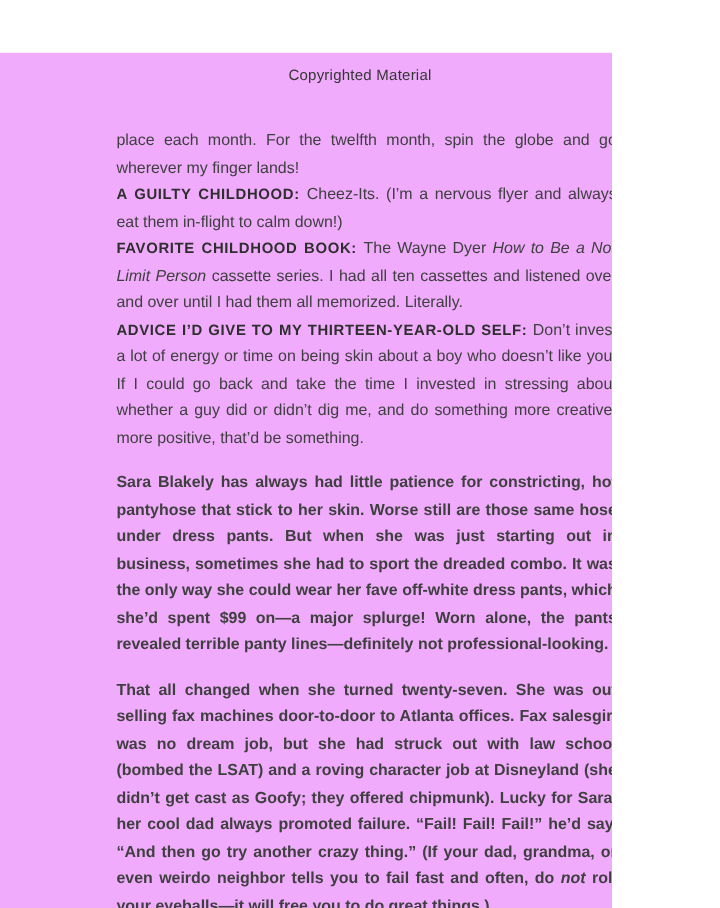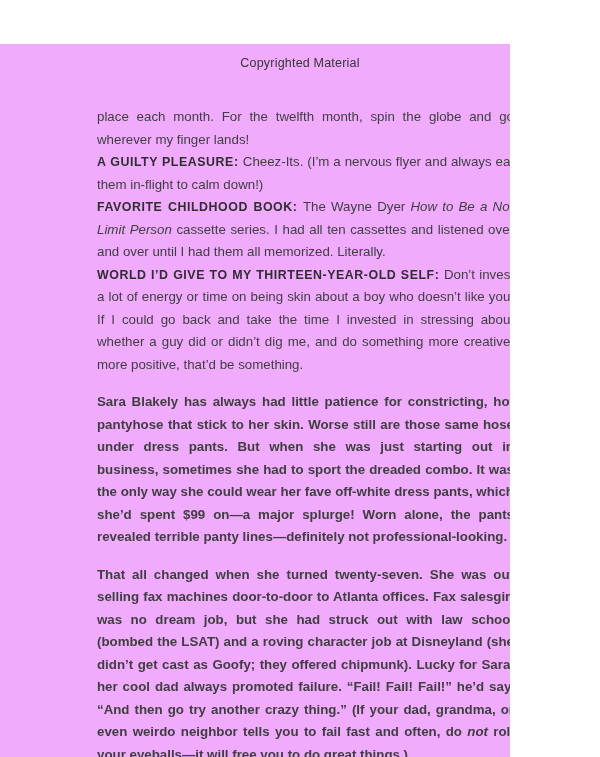--- a/index.html
+++ b/index.html
@@ -99,23 +99,23 @@
 </style>
 </head>
 <body>
 
 <div class="page">
 
   <div class="copyright top">Copyrighted Material</div>
 
   <div class="body-text">
       <p><span>place each month. For the twelfth month, spin the globe and go wherever my finger lands!</span></p>
-      <p><span class="run-bold">A GUILTY PLEASURE: </span><span>Cheez-Its. (I’m a nervous flyer and always eat them in-flight to calm down!)</span></p>
+      <p><span class="run-bold">A GUILTY CHILDHOOD: </span><span>Cheez-Its. (I’m a nervous flyer and always eat them in-flight to calm down!)</span></p>
       <p><span class="run-bold">FAVORITE CHILDHOOD BOOK: </span><span>The Wayne Dyer </span><span class="run-italic">How to Be a No-Limit Person</span><span> cassette series. I had all ten cassettes and listened over and over until I had them all memorized. Literally.</span></p>
-      <p><span class="run-bold">WORLD I’D GIVE TO MY THIRTEEN-YEAR-OLD SELF: </span><span>Don’t invest a lot of energy or time on being skin about a boy who doesn’t like you. If I could go back and take the time I invested in stressing about whether a guy did or didn’t dig me, and do something more creative, more positive, that’d be something.</span></p>
+      <p><span class="run-bold">ADVICE I’D GIVE TO MY THIRTEEN-YEAR-OLD SELF: </span><span>Don’t invest a lot of energy or time on being skin about a boy who doesn’t like you. If I could go back and take the time I invested in stressing about whether a guy did or didn’t dig me, and do something more creative, more positive, that’d be something.</span></p>
       <p class="spaced"><span>Sara Blakely has always had little patience for constricting, hot pantyhose that stick to her skin. Worse still are those same hose under dress pants. But when she was just starting out in business, sometimes she had to sport the dreaded combo. It was the only way she could wear her fave off-white dress pants, which she’d spent $99 on—a major splurge! Worn alone, the pants revealed terrible panty lines—definitely not professional-looking.</span></p>
       <p class="spaced"><span>That all changed when she turned twenty-seven. She was out selling fax machines door-to-door to Atlanta offices. Fax salesgirl was no dream job, but she had struck out with law school (bombed the LSAT) and a roving character job at Disneyland (she didn’t get cast as Goofy; they offered chipmunk). Lucky for Sara, her cool dad always promoted failure. “Fail! Fail! Fail!” he’d say. “And then go try another crazy thing.” (If your dad, grandma, or even weirdo neighbor tells you to fail fast and often, do </span><span class="run-italic">not</span><span> roll your eyeballs—it will free you to do great things.)</span></p>
     </div>
 
 
   <div class="copyright bottom">Copyrighted Material</div>
 
   <div class="page-edge-right"></div>
   <div class="page-edge-bottom"></div>
 

